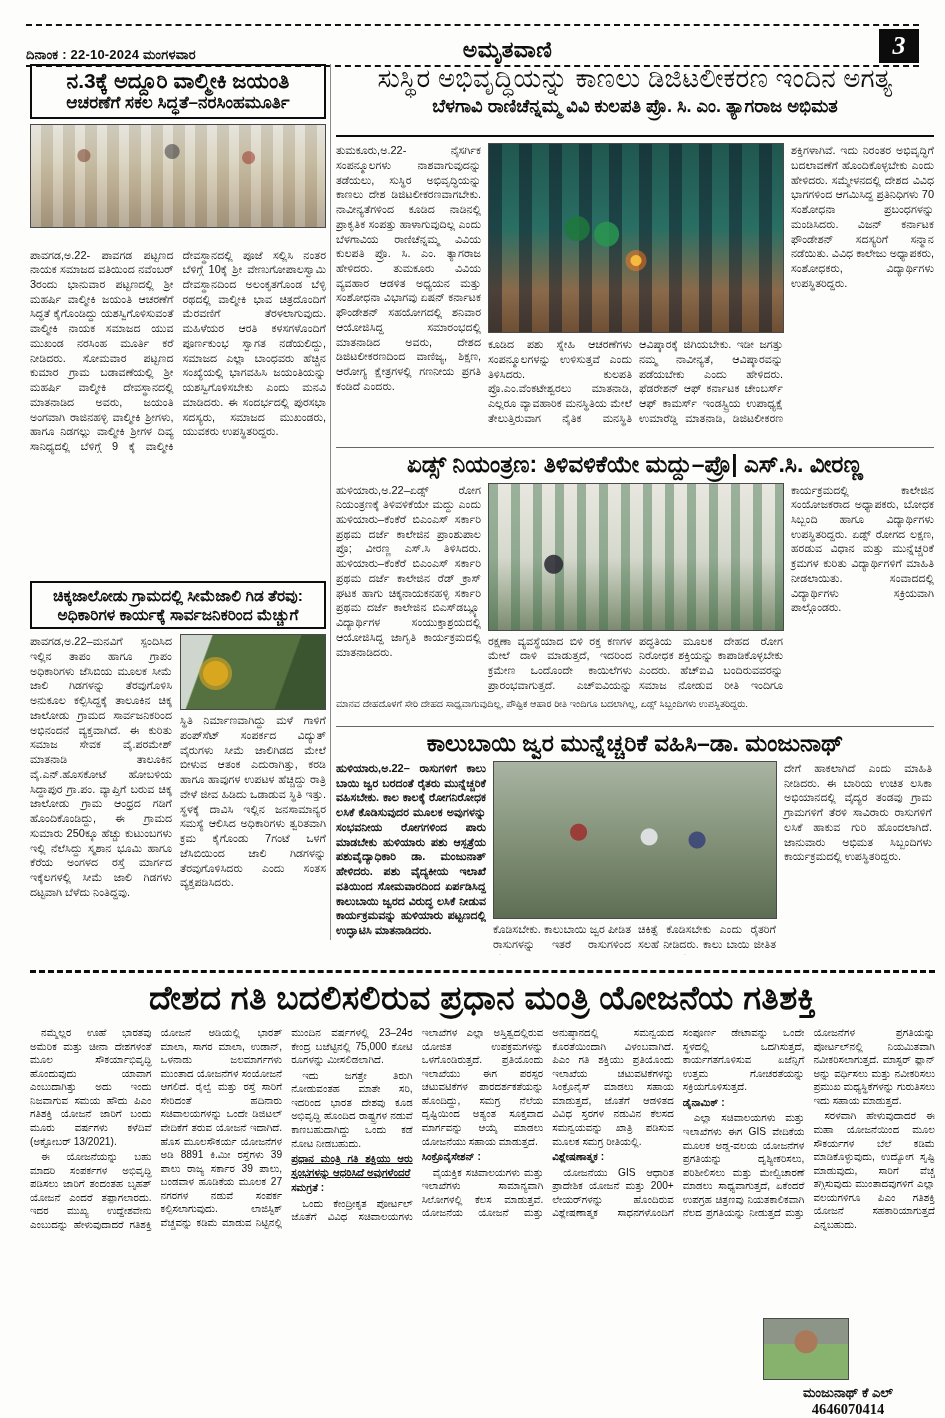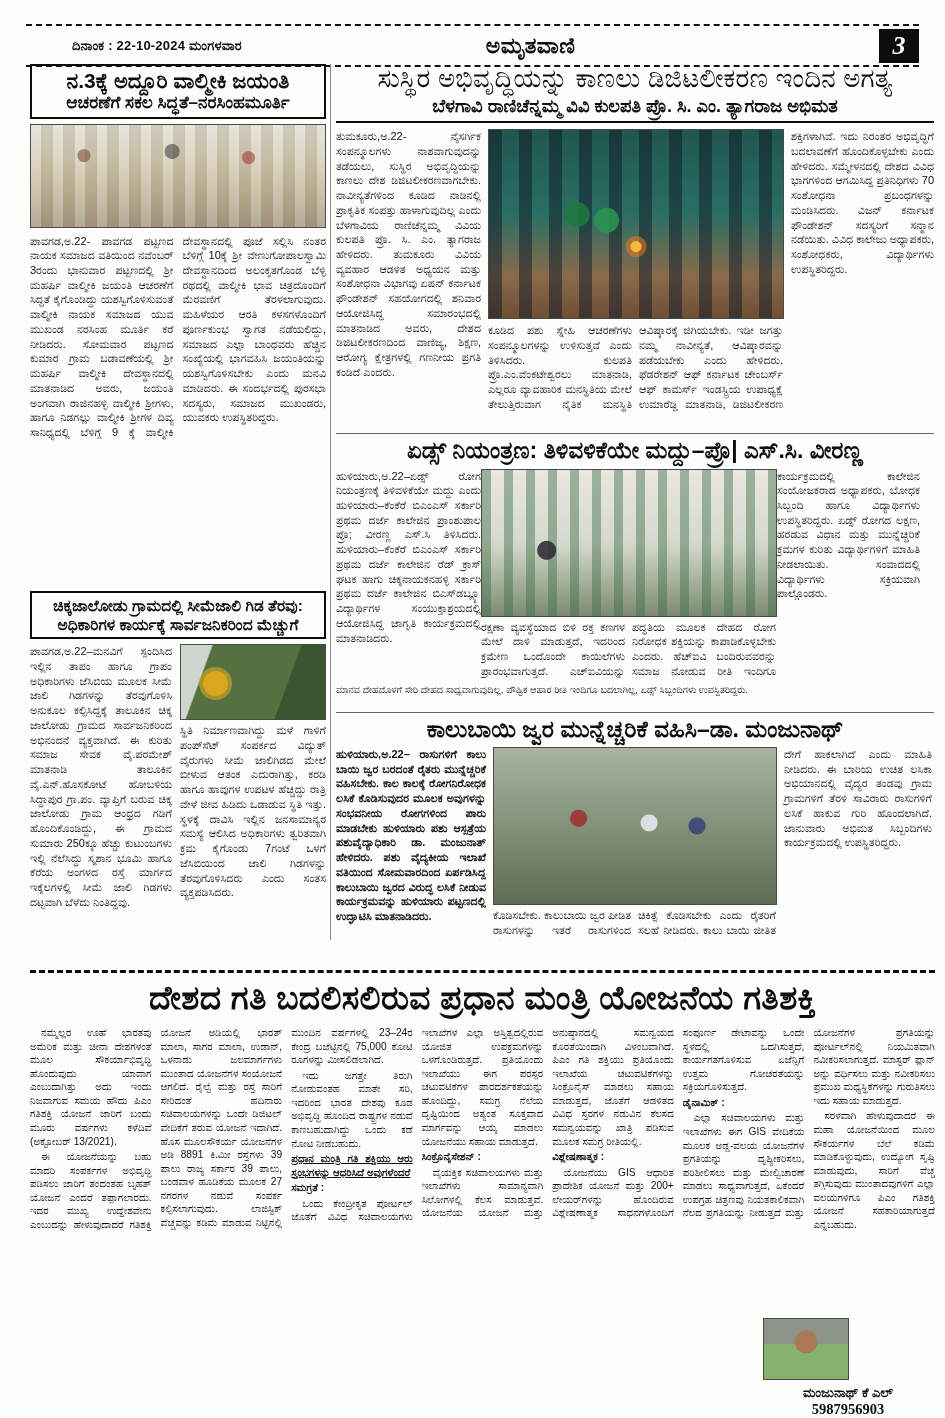--- a/index.html
+++ b/index.html
@@ -2,21 +2,21 @@
 <html><head>
 <meta charset="utf-8">
 <style>
   html,body{margin:0;padding:0;}
   body{width:945px;height:1418px;background:#f4f2ee;font-family:"Liberation Sans",sans-serif;color:#0e0e0e;}
   .page{position:relative;width:945px;height:1418px;background:#fdfdfb;overflow:hidden;}
 
   
   .hdr{position:absolute;left:26px;top:24px;width:893px;}
   .hdr-rule{border-top:2px dashed #111;height:0;}
-  .hdr-row{display:flex;align-items:center;justify-content:space-between;padding:3px 0 2px 0;margin-left:46px;}
+  .hdr-row{display:flex;align-items:flex-end;justify-content:space-between;padding:3px 0 2px 0;}
   .hdr-date{font-size:13px;font-weight:bold;letter-spacing:.2px;}
   .hdr-title{font-size:22px;font-weight:bold;letter-spacing:.5px;transform:translateX(-30px);}
   .hdr-pagebox{width:40px;height:34px;background:#0c0c0c;color:#fff;display:flex;align-items:center;justify-content:center;
     font-family:"Liberation Serif",serif;font-size:26px;font-weight:bold;font-style:italic;}
 
   
   .just{text-align:justify;}
   .bodytxt{font-size:11px;line-height:1.34;}
   .ph{border:1px solid #4a4a4a;box-sizing:border-box;}
 
@@ -30,52 +30,52 @@
   .hbox2 .hl1{font-size:15.5px;font-weight:bold;line-height:1.25;}
   .hbox2 .hl2{font-size:15.5px;font-weight:bold;line-height:1.25;}
 
   .photo-crowd{width:100%;height:104px;margin-top:5px;
     background:
       radial-gradient(circle at 18% 30%,rgba(120,60,40,.55) 0 6px,transparent 7px),
       radial-gradient(circle at 48% 26%,rgba(40,40,45,.5) 0 7px,transparent 8px),
       radial-gradient(circle at 74% 32%,rgba(150,40,30,.5) 0 6px,transparent 7px),
       repeating-linear-gradient(90deg,rgba(255,255,255,.35) 0 10px,rgba(190,180,160,.35) 10px 22px),
       linear-gradient(180deg,#d9d6cb 0%,#c9c0a4 35%,#b3a383 65%,#8f7d62 100%);}
-  .a1body{margin-top:6px;height:332px;column-count:2;column-gap:9px;overflow:hidden;}
-
-  .a2wrap{margin-top:25px;}
+  .a1body{margin-top:20px;height:332px;column-count:2;column-gap:9px;overflow:hidden;}
+
+  .a2wrap{margin-top:1px;}
   .a2content{margin-top:5px;display:flex;gap:8px;height:288px;overflow:hidden;}
   .a2left{width:142px;}
   .a2right{width:146px;}
   .photo-tree{width:100%;height:76px;margin-bottom:3px;
     background:
       radial-gradient(circle at 24% 52%,#d9a71f 0 12px,rgba(217,167,31,.6) 13px 16px,transparent 17px),
       linear-gradient(110deg,#cfd6ce 0 18%,#55713f 19% 70%,#3a5530 71% 100%);}
 
   
   .rightcol{position:absolute;left:336px;top:64px;width:598px;}
   .m-hl1{font-size:26px;font-weight:normal;text-align:center;line-height:1.1;letter-spacing:.2px;}
-  .m-hl2{font-size:18px;font-weight:bold;text-align:center;line-height:1.25;margin-top:2px;padding-bottom:4px;border-bottom:2px solid #0c0c0c;}
+  .m-hl2{font-size:18px;font-weight:bold;text-align:center;line-height:1.25;margin-top:2px;padding-bottom:18px;border-bottom:2px solid #0c0c0c;}
   .m-content{display:flex;gap:7px;margin-top:6px;height:288px;overflow:hidden;}
   .m-c1{width:145px;}
   .m-mid{width:296px;}
   .m-c4{width:143px;}
   .photo-stage{width:100%;height:190px;
     background:
       radial-gradient(circle at 50% 62%,rgba(255,190,60,.95) 0 5px,rgba(255,120,30,.5) 6px 10px,transparent 11px),
       radial-gradient(circle at 30% 45%,rgba(30,120,60,.85) 0 12px,transparent 13px),
       radial-gradient(circle at 40% 48%,rgba(40,150,80,.85) 0 12px,transparent 13px),
       repeating-linear-gradient(90deg,rgba(15,25,40,.5) 0 13px,transparent 13px 30px),
       linear-gradient(180deg,#20574f 0%,#2a6f64 45%,#8a6a4a 78%,#6e4f35 100%);}
   .m-midtxt{display:flex;gap:7px;margin-top:4px;height:90px;overflow:hidden;}
   .m-midtxt > div{width:144px;}
 
   .sec{border-top:1px solid #666;margin-top:16px;padding-top:3px;}
   .sec-hl{font-size:23px;font-weight:bold;text-align:center;line-height:1.15;}
-  .aids-content{display:flex;margin-top:5px;height:212px;overflow:hidden;}
+  .aids-content{display:flex;gap:7px;margin-top:5px;height:212px;overflow:hidden;}
   .aids-c1{width:145px;}
   .aids-mid{width:296px;}
   .aids-c4{width:143px;}
   .photo-podium{width:100%;height:148px;
     background:
       radial-gradient(circle at 22% 55%,rgba(40,40,50,.85) 0 9px,transparent 10px),
       repeating-linear-gradient(90deg,rgba(60,110,70,.45) 0 9px,transparent 9px 22px),
       linear-gradient(180deg,#e9e7e0 0%,#d5d9cd 50%,#97a48c 85%,#7b8a70 100%);}
   .aids-midtxt{display:flex;gap:7px;margin-top:3px;height:58px;overflow:hidden;}
   .aids-midtxt > div{width:144px;}
@@ -215,17 +215,17 @@
       <p>ವೈಯಕ್ತಿಕ ಸಚಿವಾಲಯಗಳು ಮತ್ತು ಇಲಾಖೆಗಳು ಸಾಮಾನ್ಯವಾಗಿ ಸಿಲೋಗಳಲ್ಲಿ ಕೆಲಸ ಮಾಡುತ್ತವೆ. ಯೋಜನೆಯ ಯೋಜನೆ ಮತ್ತು ಅನುಷ್ಠಾನದಲ್ಲಿ ಸಮನ್ವಯದ ಕೊರತೆಯಿಂದಾಗಿ ವಿಳಂಬವಾಗಿದೆ. ಪಿಎಂ ಗತಿ ಶಕ್ತಿಯು ಪ್ರತಿಯೊಂದು ಇಲಾಖೆಯ ಚಟುವಟಿಕೆಗಳನ್ನು ಸಿಂಕ್ರೊನೈಸ್ ಮಾಡಲು ಸಹಾಯ ಮಾಡುತ್ತದೆ, ಜೊತೆಗೆ ಆಡಳಿತದ ವಿವಿಧ ಸ್ತರಗಳ ನಡುವಿನ ಕೆಲಸದ ಸಮನ್ವಯವನ್ನು ಖಾತ್ರಿ ಪಡಿಸುವ ಮೂಲಕ ಸಮಗ್ರ ರೀತಿಯಲ್ಲಿ.</p>
       <p class="b-sub2">ವಿಶ್ಲೇಷಣಾತ್ಮಕ :</p>
       <p>ಯೋಜನೆಯು GIS ಆಧಾರಿತ ಪ್ರಾದೇಶಿಕ ಯೋಜನೆ ಮತ್ತು 200+ ಲೇಯರ್‌ಗಳನ್ನು ಹೊಂದಿರುವ ವಿಶ್ಲೇಷಣಾತ್ಮಕ ಸಾಧನಗಳೊಂದಿಗೆ ಸಂಪೂರ್ಣ ಡೇಟಾವನ್ನು ಒಂದೇ ಸ್ಥಳದಲ್ಲಿ ಒದಗಿಸುತ್ತದೆ, ಕಾರ್ಯಗತಗೊಳಿಸುವ ಏಜೆನ್ಸಿಗೆ ಉತ್ತಮ ಗೋಚರತೆಯನ್ನು ಸಕ್ರಿಯಗೊಳಿಸುತ್ತದೆ.</p>
       <p class="b-sub2">ಡೈನಾಮಿಕ್ :</p>
       <p>ಎಲ್ಲಾ ಸಚಿವಾಲಯಗಳು ಮತ್ತು ಇಲಾಖೆಗಳು ಈಗ GIS ವೇದಿಕೆಯ ಮೂಲಕ ಅಡ್ಡ-ವಲಯ ಯೋಜನೆಗಳ ಪ್ರಗತಿಯನ್ನು ದೃಶ್ಯೀಕರಿಸಲು, ಪರಿಶೀಲಿಸಲು ಮತ್ತು ಮೇಲ್ವಿಚಾರಣೆ ಮಾಡಲು ಸಾಧ್ಯವಾಗುತ್ತದೆ, ಏಕೆಂದರೆ ಉಪಗ್ರಹ ಚಿತ್ರಣವು ನಿಯತಕಾಲಿಕವಾಗಿ ನೆಲದ ಪ್ರಗತಿಯನ್ನು ನೀಡುತ್ತದೆ ಮತ್ತು ಯೋಜನೆಗಳ ಪ್ರಗತಿಯನ್ನು ಪೋರ್ಟಲ್‌ನಲ್ಲಿ ನಿಯಮಿತವಾಗಿ ನವೀಕರಿಸಲಾಗುತ್ತದೆ. ಮಾಸ್ಟರ್ ಪ್ಲಾನ್ ಅನ್ನು ವರ್ಧಿಸಲು ಮತ್ತು ನವೀಕರಿಸಲು ಪ್ರಮುಖ ಮಧ್ಯಸ್ಥಿಕೆಗಳನ್ನು ಗುರುತಿಸಲು ಇದು ಸಹಾಯ ಮಾಡುತ್ತದೆ.</p>
       <p>ಸರಳವಾಗಿ ಹೇಳುವುದಾದರೆ ಈ ಮಹಾ ಯೋಜನೆಯಿಂದ ಮೂಲ ಸೌಕರ್ಯಗಳ ಬೆಲೆ ಕಡಿಮೆ ಮಾಡಿಕೊಳ್ಳುವುದು, ಉದ್ಯೋಗ ಸೃಷ್ಟಿ ಮಾಡುವುದು, ಸಾರಿಗೆ ವೆಚ್ಚ ತಗ್ಗಿಸುವುದು ಮುಂತಾದವುಗಳಿಗೆ ಎಲ್ಲಾ ವಲಯಗಳಿಗೂ ಪಿಎಂ ಗತಿಶಕ್ತಿ ಯೋಜನೆ ಸಹಕಾರಿಯಾಗುತ್ತದೆ ಎನ್ನಬಹುದು.</p>
     </div>
     <div class="author">
       <div class="photo-author"></div>
       <div class="author-name">ಮಂಜುನಾಥ್ ಕೆ ಎಲ್</div>
-      <div class="author-phone">5987956903</div>
+      <div class="author-phone">4646070414</div>
     </div>
   </div>
 
 </div>
 
 </body></html>

